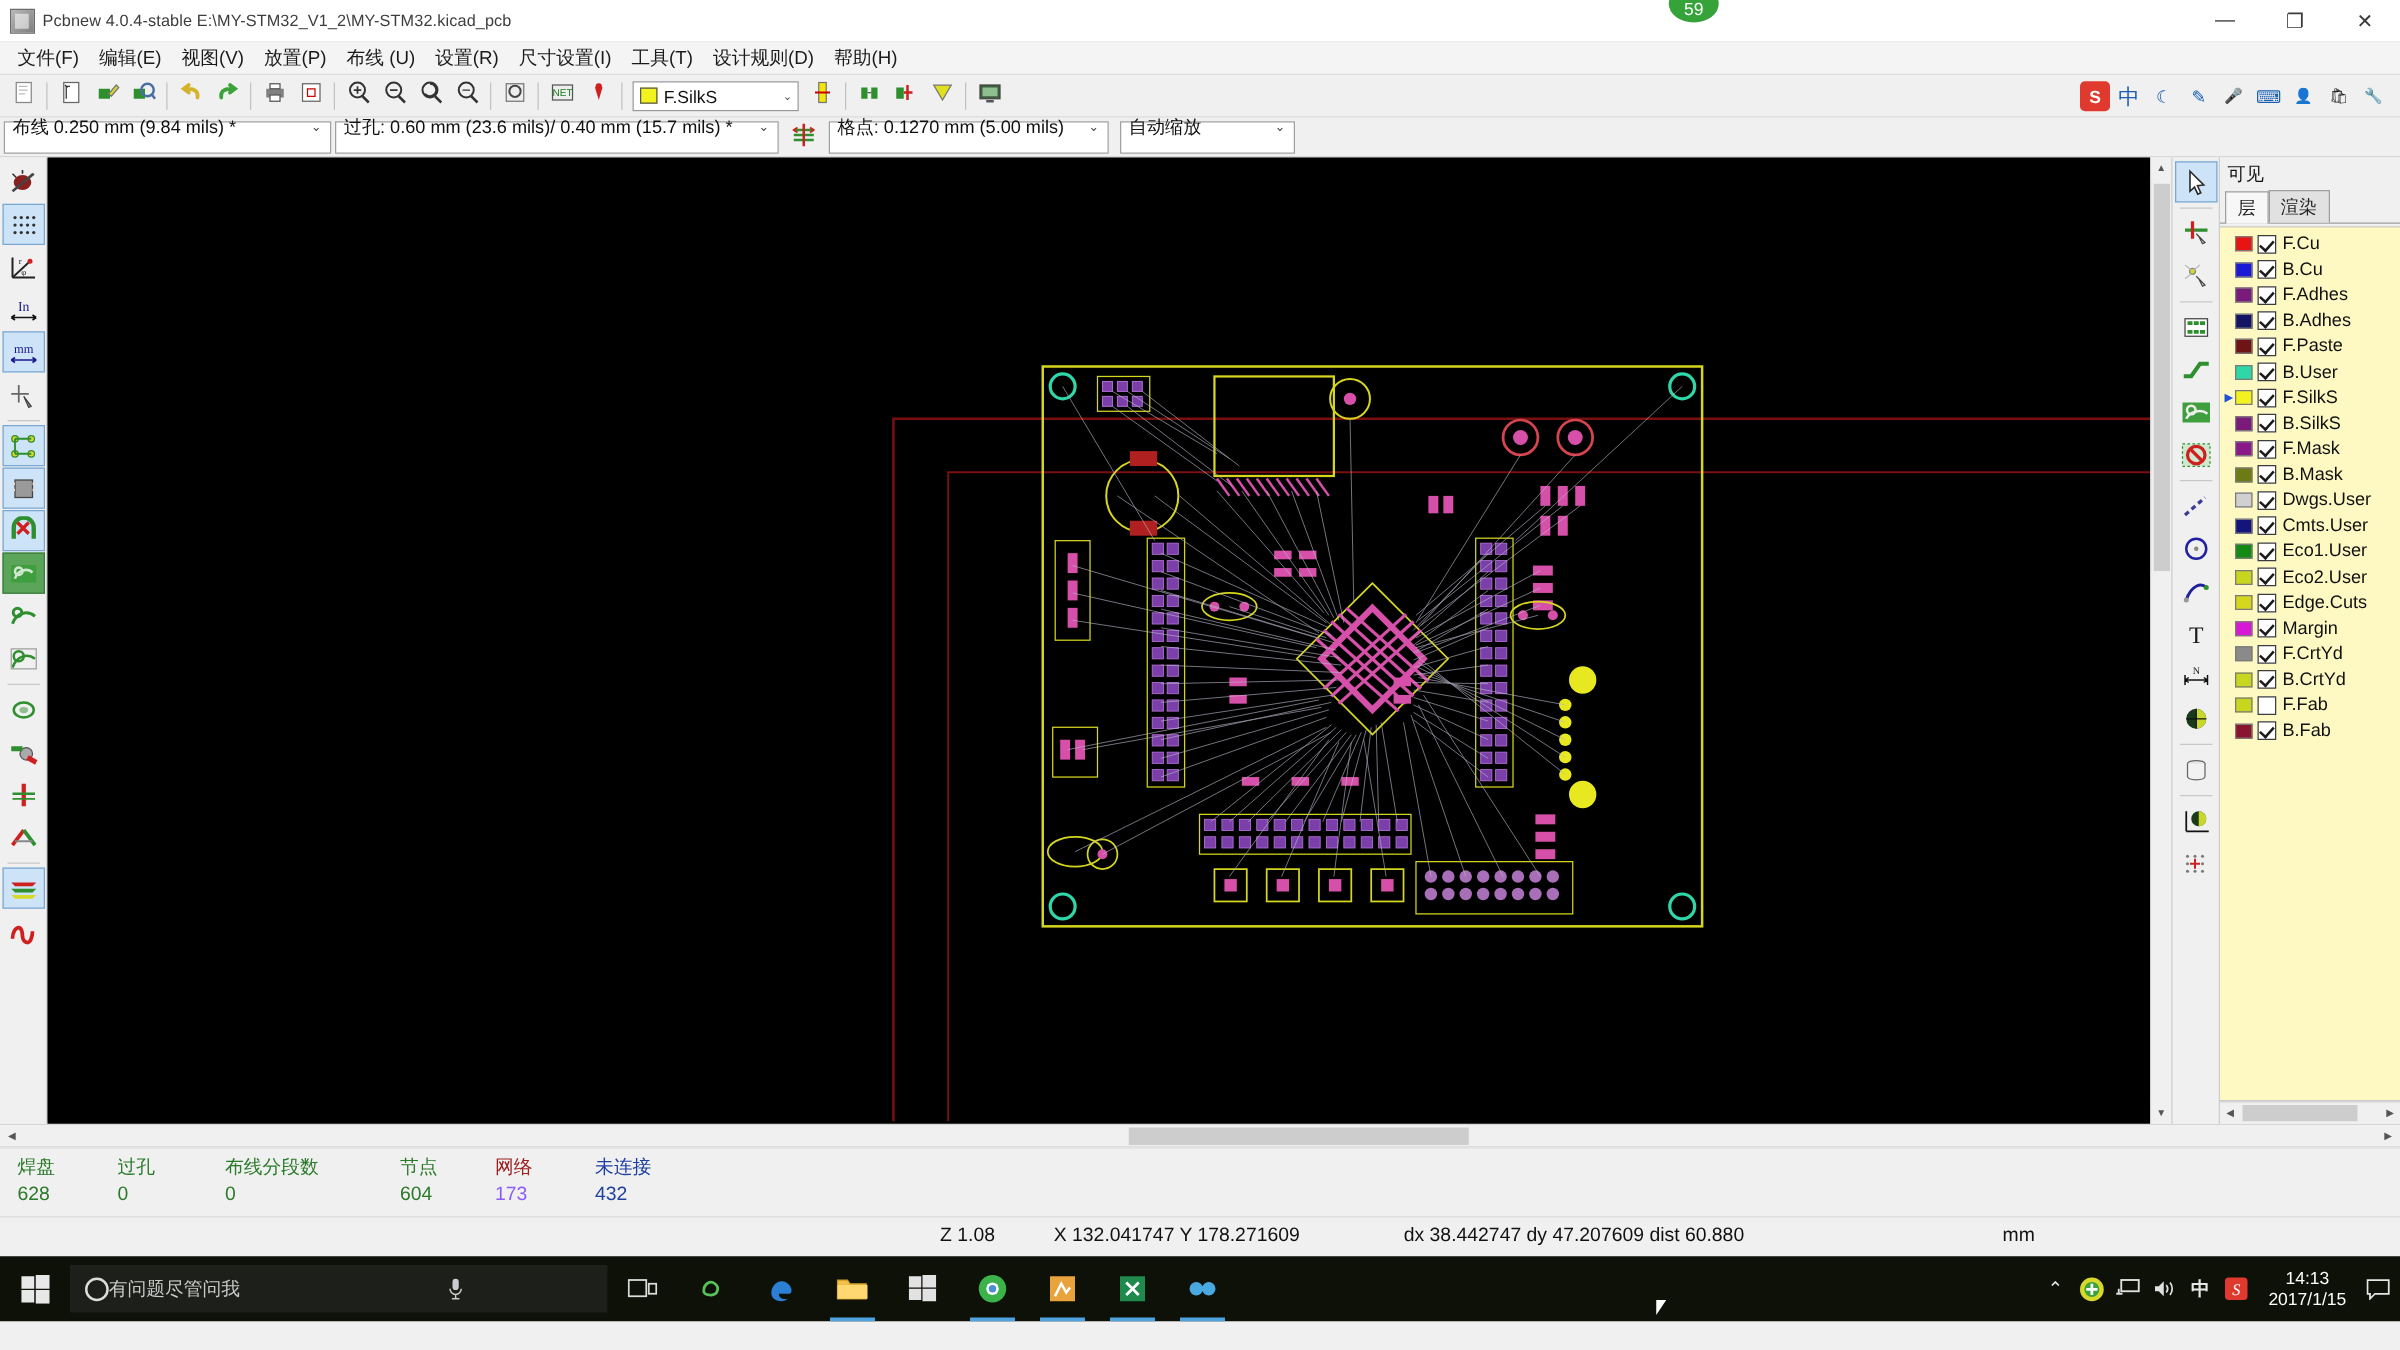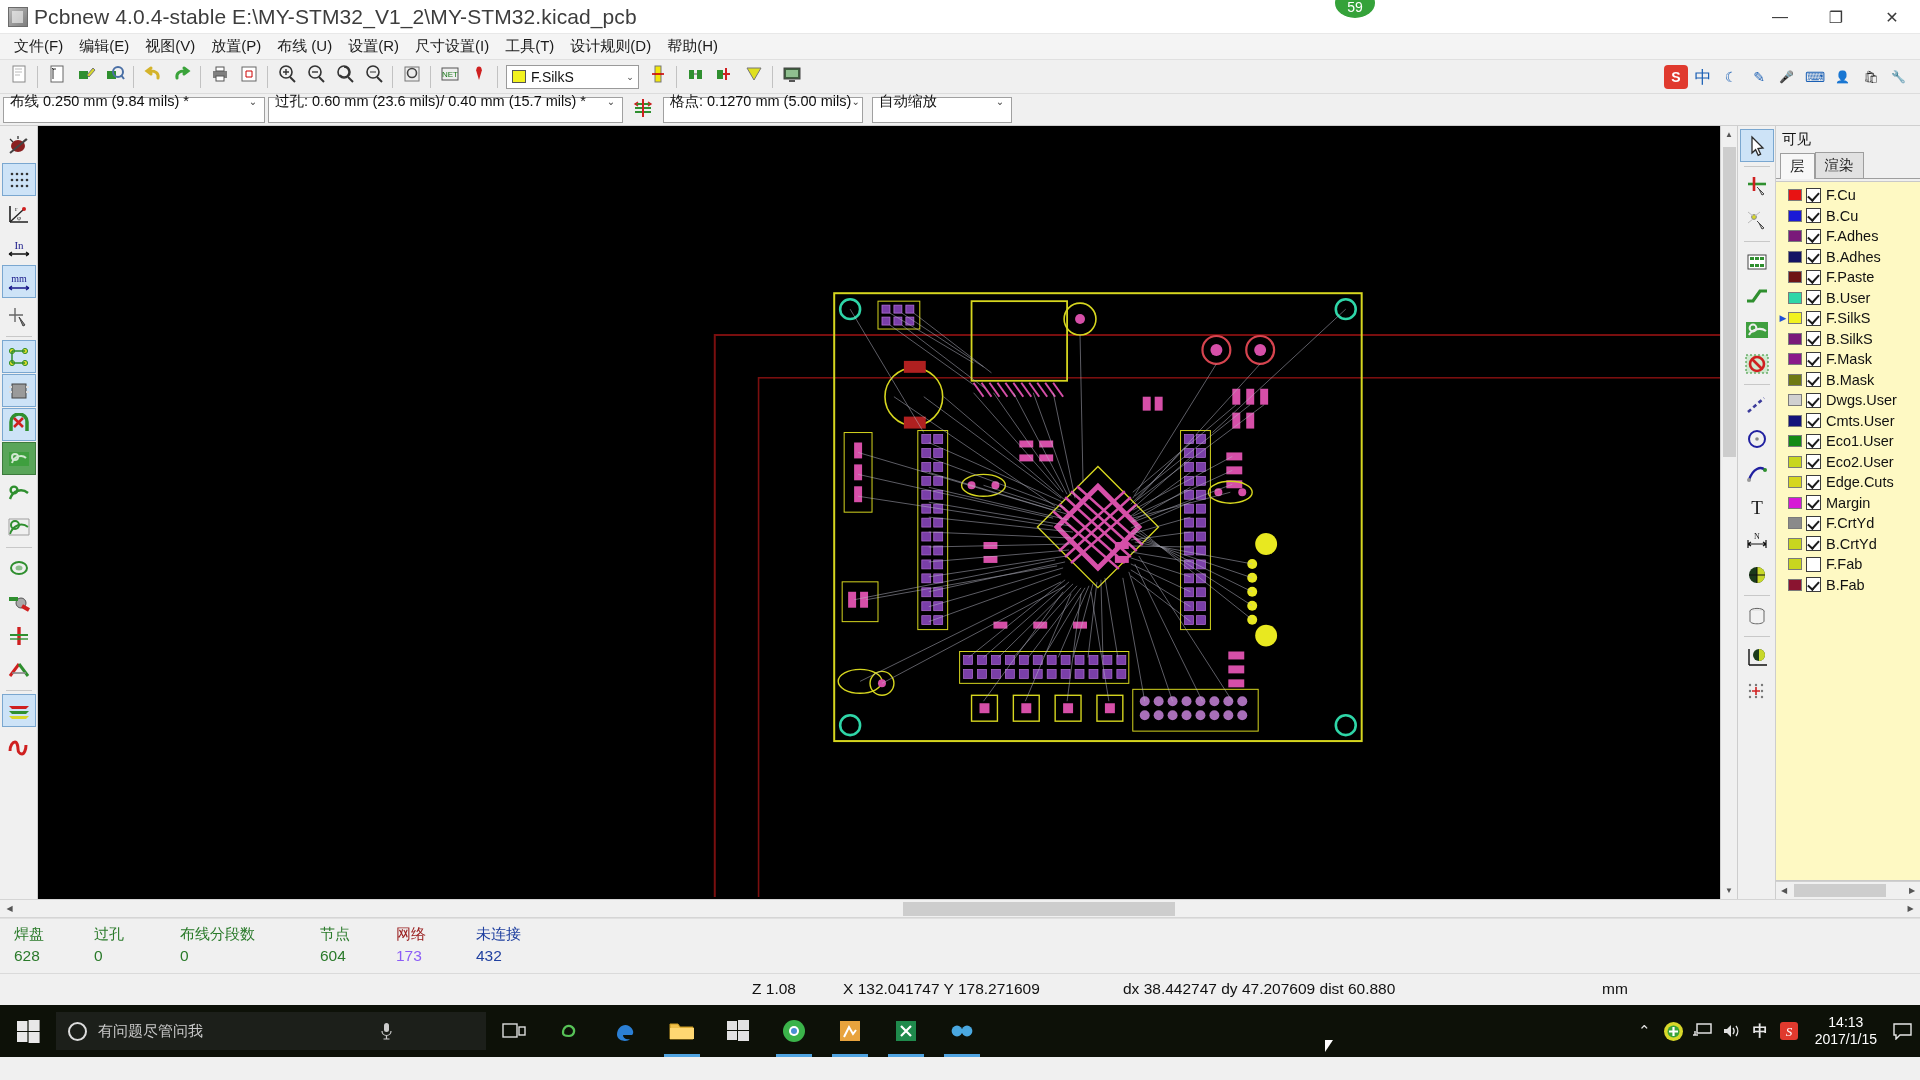--- a/index.html
+++ b/index.html
@@ -7,21 +7,21 @@
     font-family:"Liberation Sans", sans-serif; background:#f0f0f0; }
 
   
   #titlebar { height:34px; background:#ffffff; display:flex; align-items:center;
     border-bottom:1px solid #e8e8e8; position:relative; }
   #title-icon { width:20px; height:20px; margin:0 6px 0 8px; flex:none;
     background:linear-gradient(135deg,#b9b9b9,#7d7d7d); border:1px solid #6b6b6b;
     position:relative; }
   #title-icon:after { content:""; position:absolute; left:3px; top:3px;
     width:11px; height:12px; background:#ffffff; opacity:.55; }
-  #title-text { font-size:21px; color:#3d3d3d; letter-spacing:.1px; }
+  #title-text { font-size:13px; color:#3d3d3d; letter-spacing:.1px; }
   #win-buttons { position:absolute; right:0; top:0; height:34px; display:flex; }
   .winbtn { width:56px; height:34px; display:flex; align-items:center;
     justify-content:center; font-size:16px; color:#3b3b3b; }
   #notif-bubble { position:absolute; left:1335px; top:-12px; width:40px; height:30px;
     background:#35a23a; border-radius:50%; color:#fff; font-size:14px;
     display:flex; align-items:flex-end; justify-content:center; padding-bottom:3px; }
 
   
   #menubar { height:26px; background:#f4f4f4; display:flex; align-items:center;
     padding-left:6px; border-bottom:1px solid #e0e0e0; }
@@ -122,21 +122,21 @@
   #coordbar { height:32px; background:#f0f0f0; border-top:1px solid #dadada;
     position:relative; font-size:15.5px; color:#111; }
   #coordbar span { position:absolute; top:6px; }
 
   
   #taskbar { height:52px; background:#0d1108; display:flex; align-items:center;
     position:relative; }
   #start-btn { width:56px; height:52px; display:flex; align-items:center;
     justify-content:center; }
   #cortana { width:430px; height:38px; background:#1c1f1a; display:flex;
-    align-items:center; padding-left:12px; gap:11px; }
+    align-items:center; padding-left:12px; }
   #cortana .ring { width:19px; height:19px; border:2.5px solid #dcdcdc;
     border-radius:50%; flex:none; }
   #cortana .txt { font-size:15px; color:#c9c9c9; }
   #cortana .mic { margin-left:166px; }
   .tsk { width:56px; height:52px; display:flex; align-items:center;
     justify-content:center; position:relative; }
   .tsk.run:after { content:""; position:absolute; left:10px; right:10px; bottom:0;
     height:3px; background:#4fa3e0; }
   #tray { position:absolute; right:0; top:0; height:52px; display:flex;
     align-items:center; gap:2px; padding-right:4px; }
@@ -341,21 +341,21 @@
     <div class="lbl">过孔: 0.60 mm (23.6 mils)/ 0.40 mm (15.7 mils) *</div>
     <div class="arr" style="margin-left:auto;">⌄</div>
   </div>
   <div class="tb" style="width:34px;">
     <svg width="24" height="24" viewBox="0 0 24 24">
       <path d="M4 8h16M4 12h16M4 16h16" stroke="#2f8f2f" stroke-width="2"></path>
       <path d="M12 3v18" stroke="#cf2020" stroke-width="2"></path>
       <path d="M7 6l-3 2 3 2M17 6l3 2-3 2" fill="none" stroke="#cf2020" stroke-width="1.4"></path>
     </svg>
   </div>
-  <div class="combo" style="width:200px;">
+  <div class="combo" style="width:224px;">
     <div class="lbl">格点: 0.1270 mm (5.00 mils)</div>
     <div class="arr" style="margin-left:auto;">⌄</div>
   </div>
   <div class="combo" style="width:140px;margin-left:6px;">
     <div class="lbl">自动缩放</div>
     <div class="arr" style="margin-left:auto;">⌄</div>
   </div>
 </div>
 
 <div id="main">

